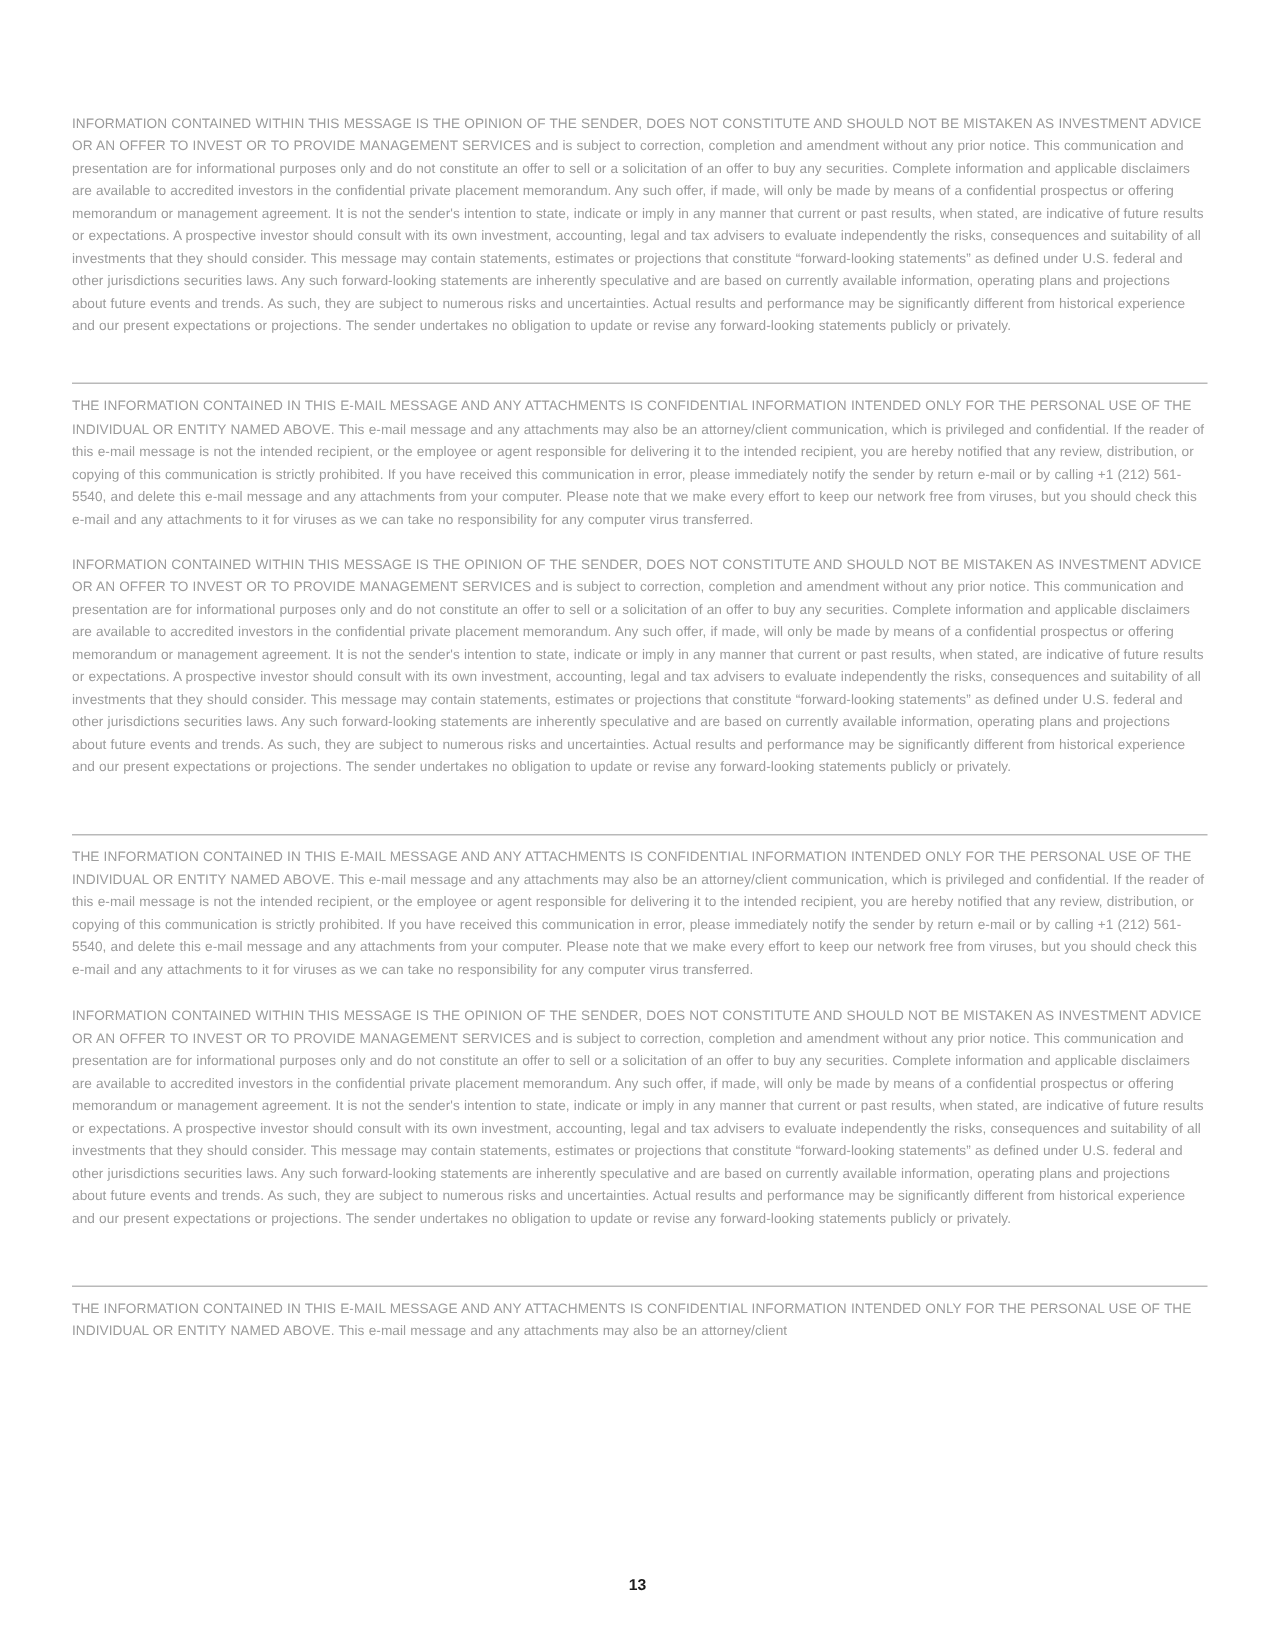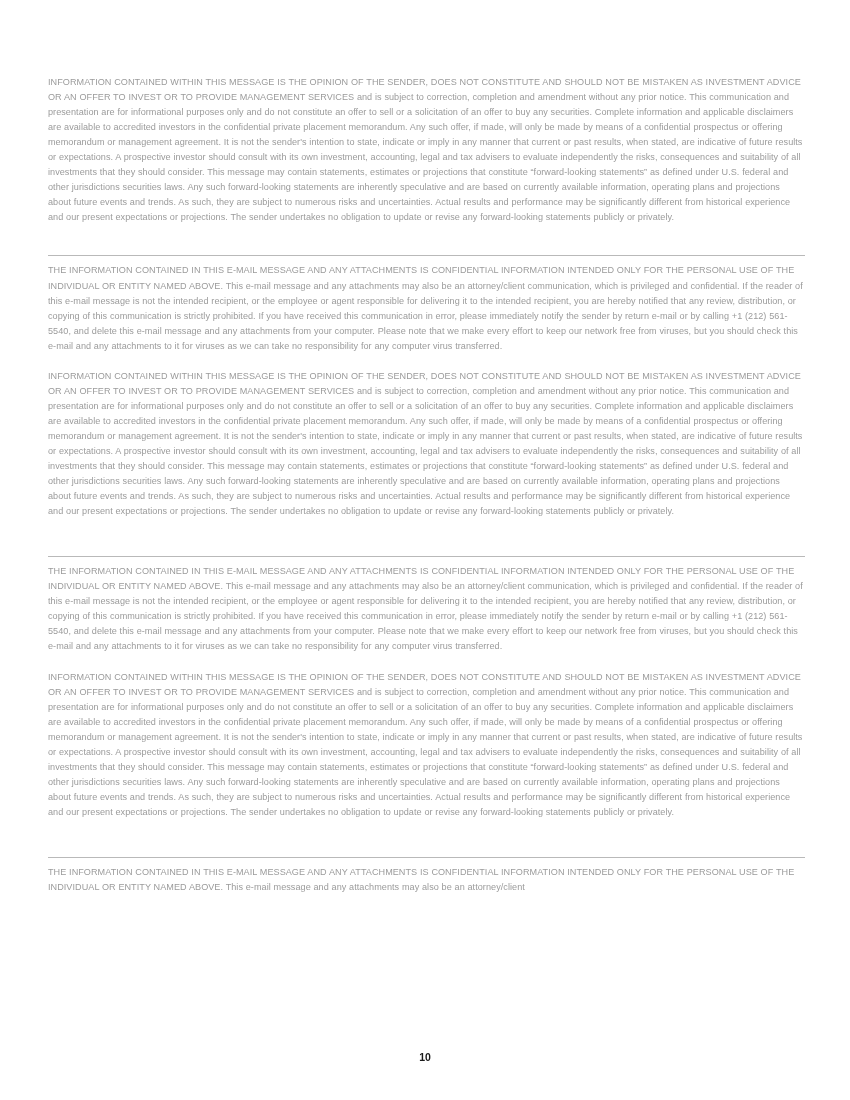--- a/index.html
+++ b/index.html
@@ -89,15 +89,15 @@
     <p class="para">INFORMATION CONTAINED WITHIN THIS MESSAGE IS THE OPINION OF THE SENDER, DOES NOT CONSTITUTE AND SHOULD NOT BE MISTAKEN AS INVESTMENT ADVICE OR AN OFFER TO INVEST OR TO PROVIDE MANAGEMENT SERVICES and is subject to correction, completion and amendment without any prior notice. This communication and presentation are for informational purposes only and do not constitute an offer to sell or a solicitation of an offer to buy any securities. Complete information and applicable disclaimers are available to accredited investors in the confidential private placement memorandum. Any such offer, if made, will only be made by means of a confidential prospectus or offering memorandum or management agreement. It is not the sender's intention to state, indicate or imply in any manner that current or past results, when stated, are indicative of future results or expectations. A prospective investor should consult with its own investment, accounting, legal and tax advisers to evaluate independently the risks, consequences and suitability of all investments that they should consider. This message may contain statements, estimates or projections that constitute “forward-looking statements” as defined under U.S. federal and other jurisdictions securities laws. Any such forward-looking statements are inherently speculative and are based on currently available information, operating plans and projections about future events and trends. As such, they are subject to numerous risks and uncertainties. Actual results and performance may be significantly different from historical experience and our present expectations or projections. The sender undertakes no obligation to update or revise any forward-looking statements publicly or privately.</p>
 
     <div class="gap-large"></div>
     <hr class="sep">
     <div class="gap-sep-to-text"></div>
 
     <p class="para">THE INFORMATION CONTAINED IN THIS E-MAIL MESSAGE AND ANY ATTACHMENTS IS CONFIDENTIAL INFORMATION INTENDED ONLY FOR THE PERSONAL USE OF THE INDIVIDUAL OR ENTITY NAMED ABOVE.  This e-mail message and any attachments may also be an attorney/client</p>
 
   </div>
 
-  <div class="page-number">10</div>
+  <div class="page-number">13</div>
 
 </div>
 
 </body></html>

